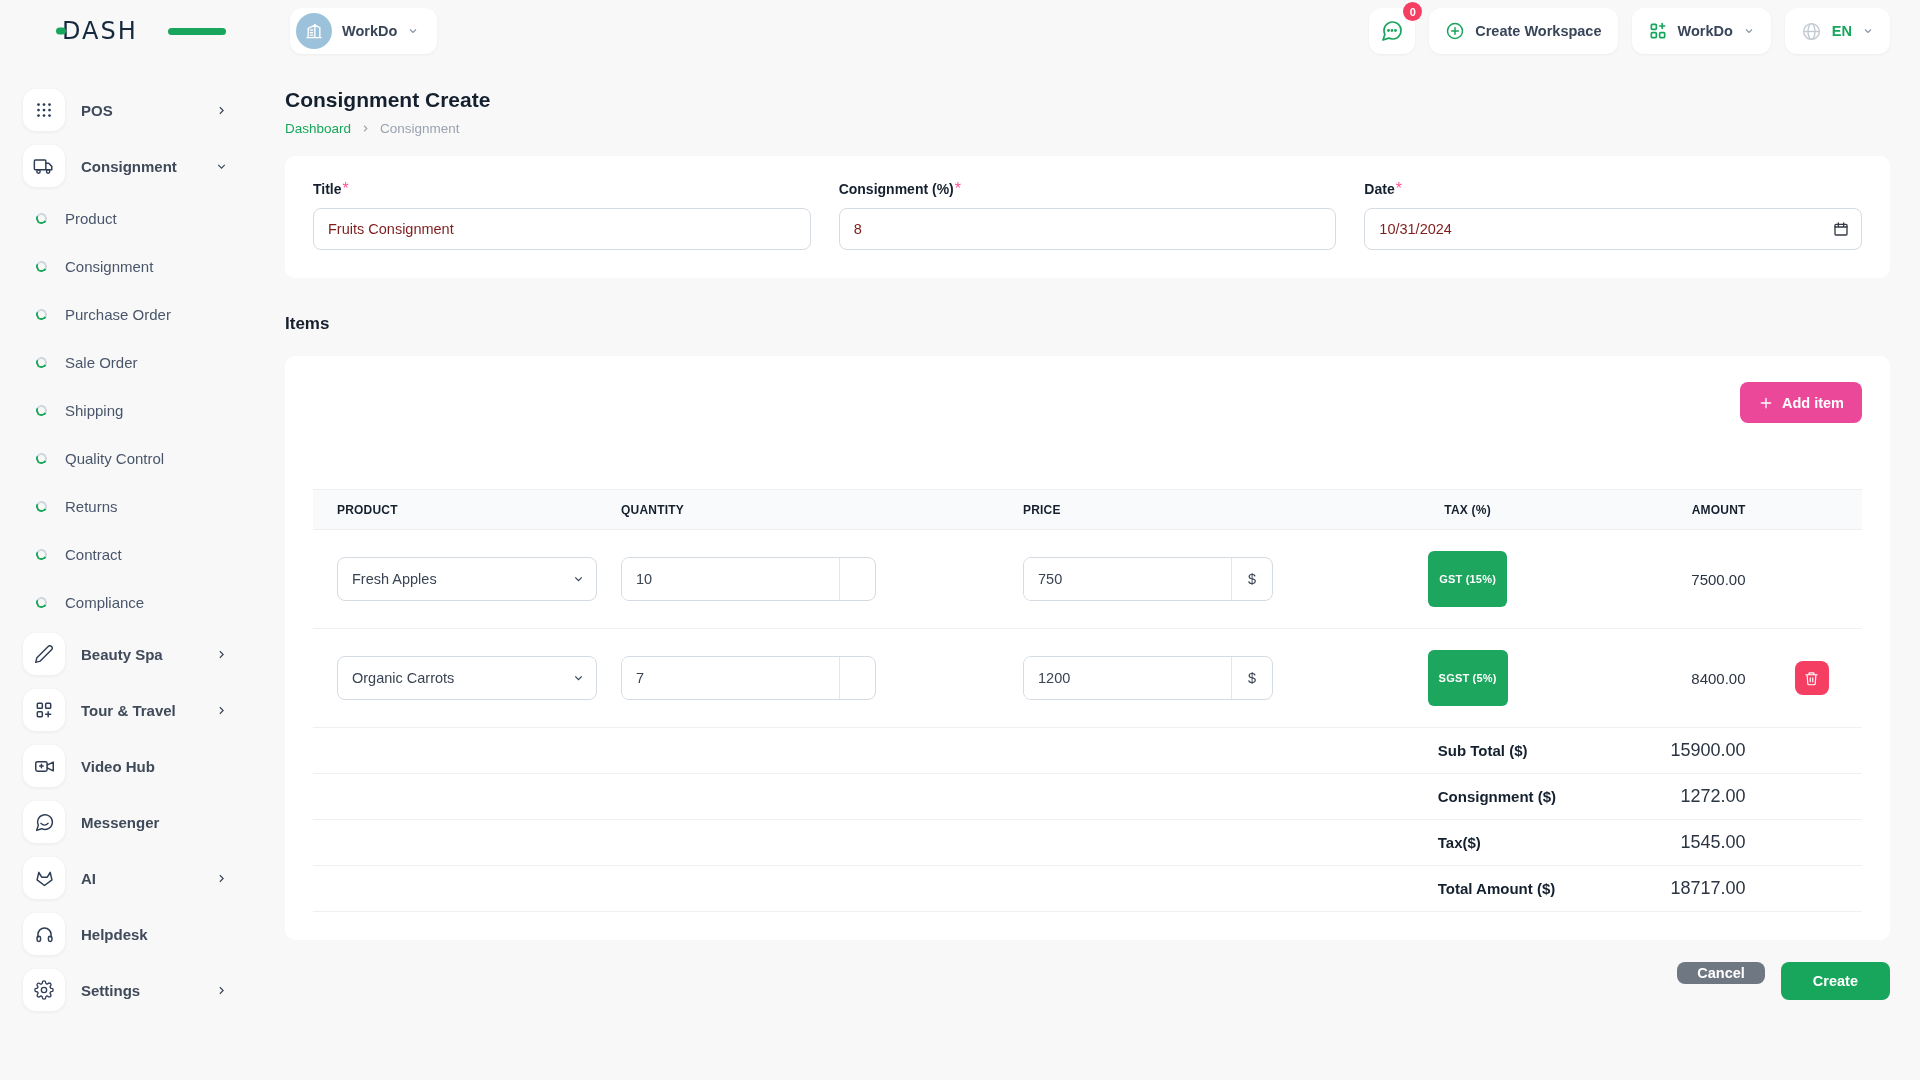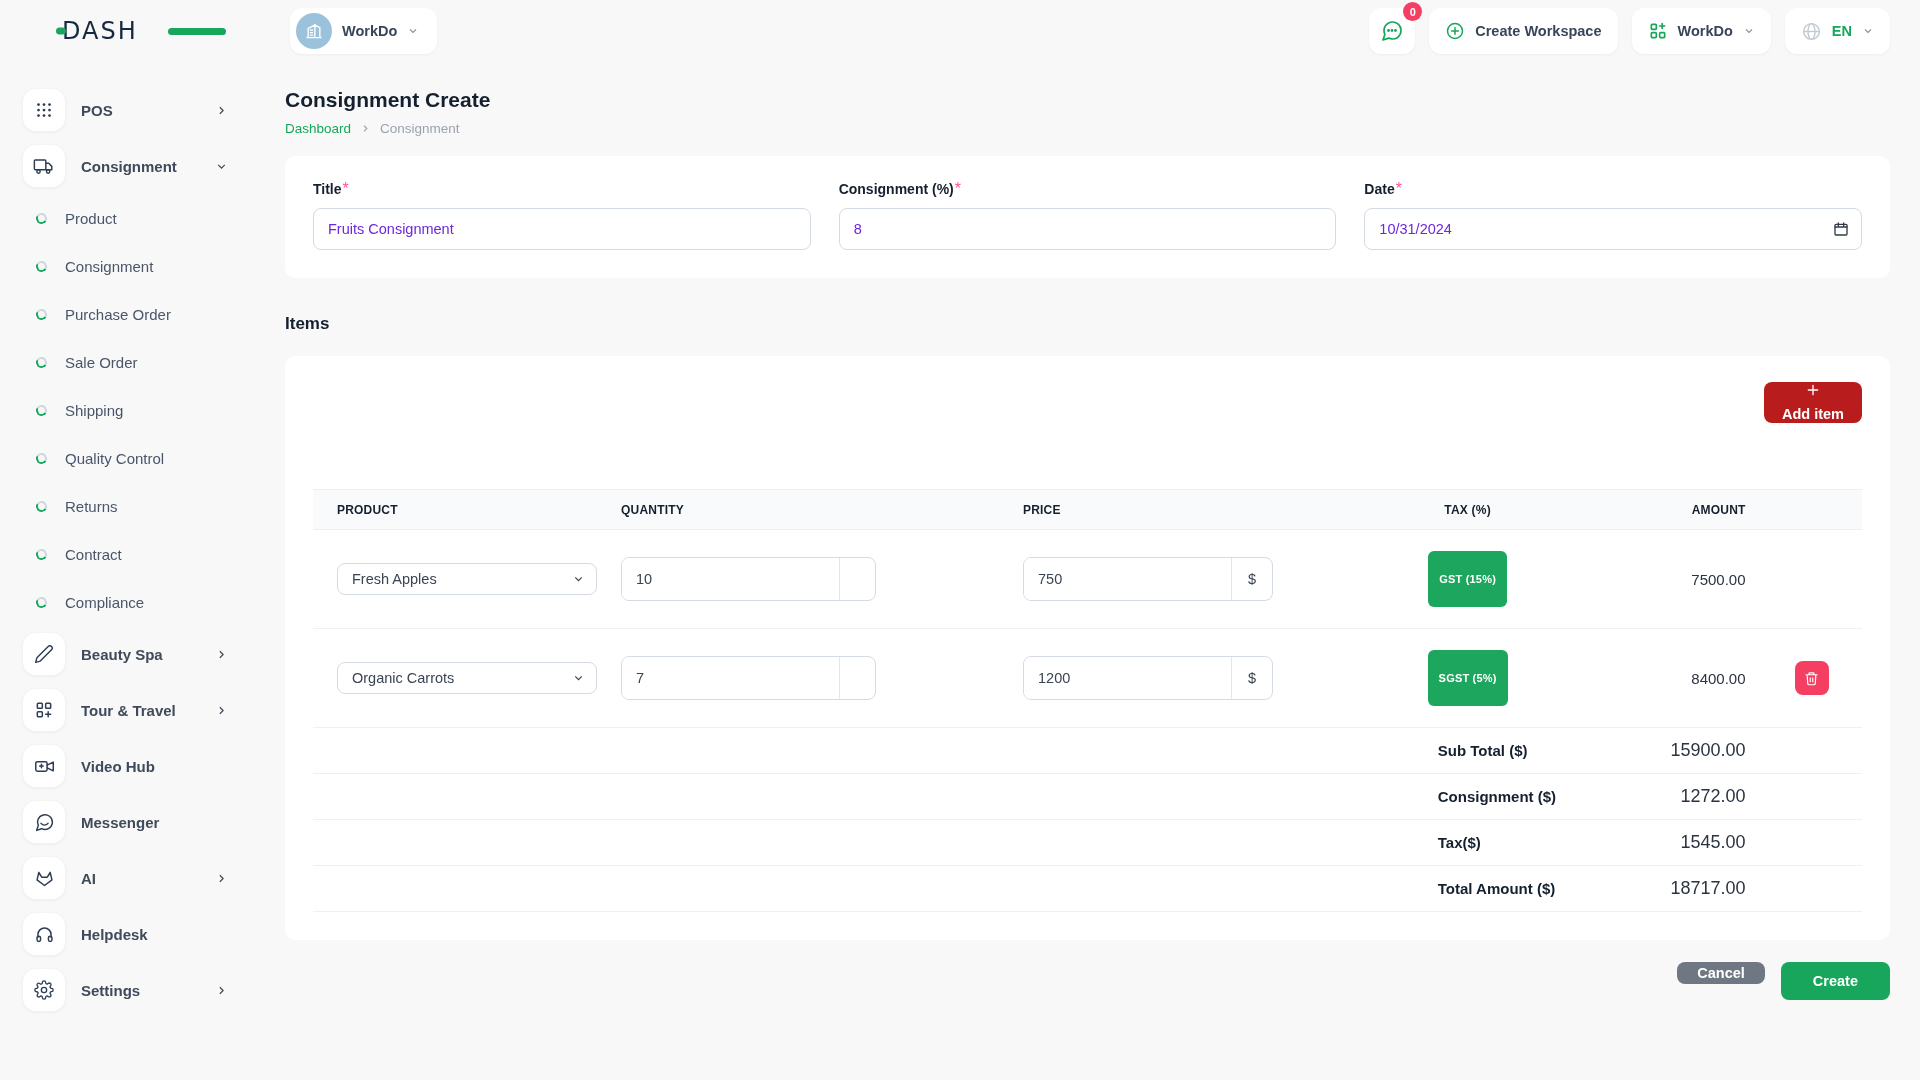--- a/index.html
+++ b/index.html
@@ -36,43 +36,43 @@
   .page-title { font-size:21px; font-weight:700; color:#15202f; }
   .breadcrumb { display:flex; align-items:center; gap:9px; margin-top:9px; font-size:13.5px; }
   .bc-home { color:#17a65b; text-decoration:none; cursor:pointer; }
   .bc-cur { color:#9aa3af; }
 
   .card { background:#fff; border-radius:10px; }
   .form-card { margin-top:20px; padding:24px 28px 28px; display:grid; grid-template-columns:1fr 1fr 1fr; gap:28px; }
   .fld-label { font-size:14px; font-weight:700; color:#15202f; }
   .req { color:#fd5394; margin-left:1px; }
   .fld-input-wrap { position:relative; margin-top:10px; }
-  .fld-input { width:100%; height:42px; border:1px solid #d5dbe2; border-radius:8px; padding:0 14px; font-size:14.5px; color:#6d28d9; background:#fff; font-family:inherit; outline:none; }
+  .fld-input { width:100%; height:42px; border:1px solid #d5dbe2; border-radius:8px; padding:0 14px; font-size:14.5px; color:#7f1d1d; background:#fff; font-family:inherit; outline:none; }
   .cal-ico { position:absolute; right:13px; top:50%; transform:translateY(-50%); pointer-events:none; }
 
   .items-heading { margin-top:36px; font-size:17px; font-weight:700; color:#15202f; }
   .items-card { margin-top:22px; padding:26px 28px 28px; }
   .additem-row { display:flex; justify-content:flex-end; }
   .btn { border:none; border-radius:8px; font-family:inherit; font-size:14.5px; font-weight:600; cursor:pointer; color:#fff; }
-  .btn-additem { background:#b91c1c; height:41px; padding:0 18px; display:flex; align-items:center; gap:8px;flex-direction:column; }
+  .btn-additem { background:#ec4899; height:41px; padding:0 18px; display:flex; align-items:center; gap:8px; }
 
   table.items { width:100%; border-collapse:collapse; margin-top:66px; }
   .col-product{width:19%;} .col-qty{width:26%;} .col-price{width:18%;} .col-tax{width:23%;} .col-amount{width:7.5%;} .col-action{width:6.5%;}
   thead th { background:#f9fafb; border-top:1px solid #edeff2; border-bottom:1px solid #edeff2; height:40px; font-size:12px; font-weight:700; color:#15202f; text-align:left; padding:0 12px; letter-spacing:.2px; }
   thead th:first-child { padding-left:24px; }
   thead th.th-tax { text-align:center; }
   thead th.th-amount { text-align:right; padding-right:16px; }
   tbody.rows td { padding:21px 12px; border-bottom:1px solid #eef0f3; vertical-align:middle; }
   tbody.rows td:first-child { padding-left:24px; }
   td.td-tax { text-align:center; }
   td.td-amount { text-align:right; padding-right:16px !important; font-size:15px; color:#2b3442; }
   td.td-action { text-align:center; }
 
   .select-wrap { position:relative; width:260px; }
-  .select-wrap select { appearance:none; -webkit-appearance:none; width:100%; height:32px; border:1px solid #d5dbe2; border-radius:8px; background:#fff; padding:0 34px 0 14px; font-size:14.5px; color:#3a4453; font-family:inherit; outline:none; cursor:pointer; }
+  .select-wrap select { appearance:none; -webkit-appearance:none; width:100%; height:44px; border:1px solid #d5dbe2; border-radius:8px; background:#fff; padding:0 34px 0 14px; font-size:14.5px; color:#3a4453; font-family:inherit; outline:none; cursor:pointer; }
   .select-wrap svg { position:absolute; right:12px; top:50%; transform:translateY(-50%); pointer-events:none; }
 
   .input-group { display:flex; align-items:stretch; border:1px solid #d5dbe2; border-radius:8px; background:#fff; overflow:hidden; height:44px; }
   .ig-qty { width:255px; } .ig-price { width:250px; }
   .input-group input { border:none; outline:none; flex:1; min-width:0; padding:0 14px; font-size:14.5px; color:#3a4453; font-family:inherit; }
   .ig-addon { border-left:1px solid #e2e7ec; display:flex; align-items:center; justify-content:center; font-size:14.5px; color:#3a4453; }
   .ig-addon.qty { width:36px; } .ig-addon.cur { width:41px; }
 
   .tax-badge { display:inline-block; background:#1ca65e; color:#fff; font-size:11px; font-weight:700; padding:22px 11px; border-radius:6px; letter-spacing:.2px; }
   .btn-del { width:34px; height:34px; border-radius:8px; background:#f43f63; border:none; display:inline-flex; align-items:center; justify-content:center; cursor:pointer; }

